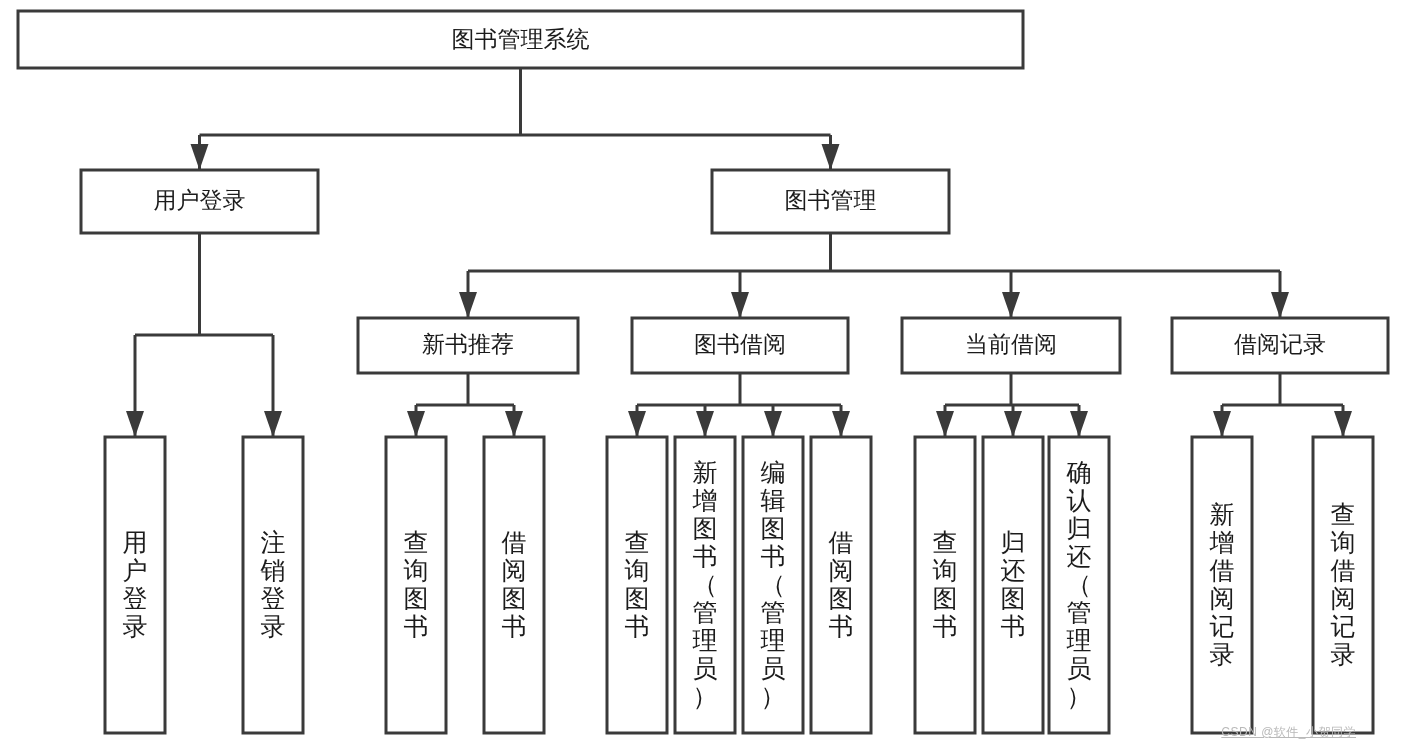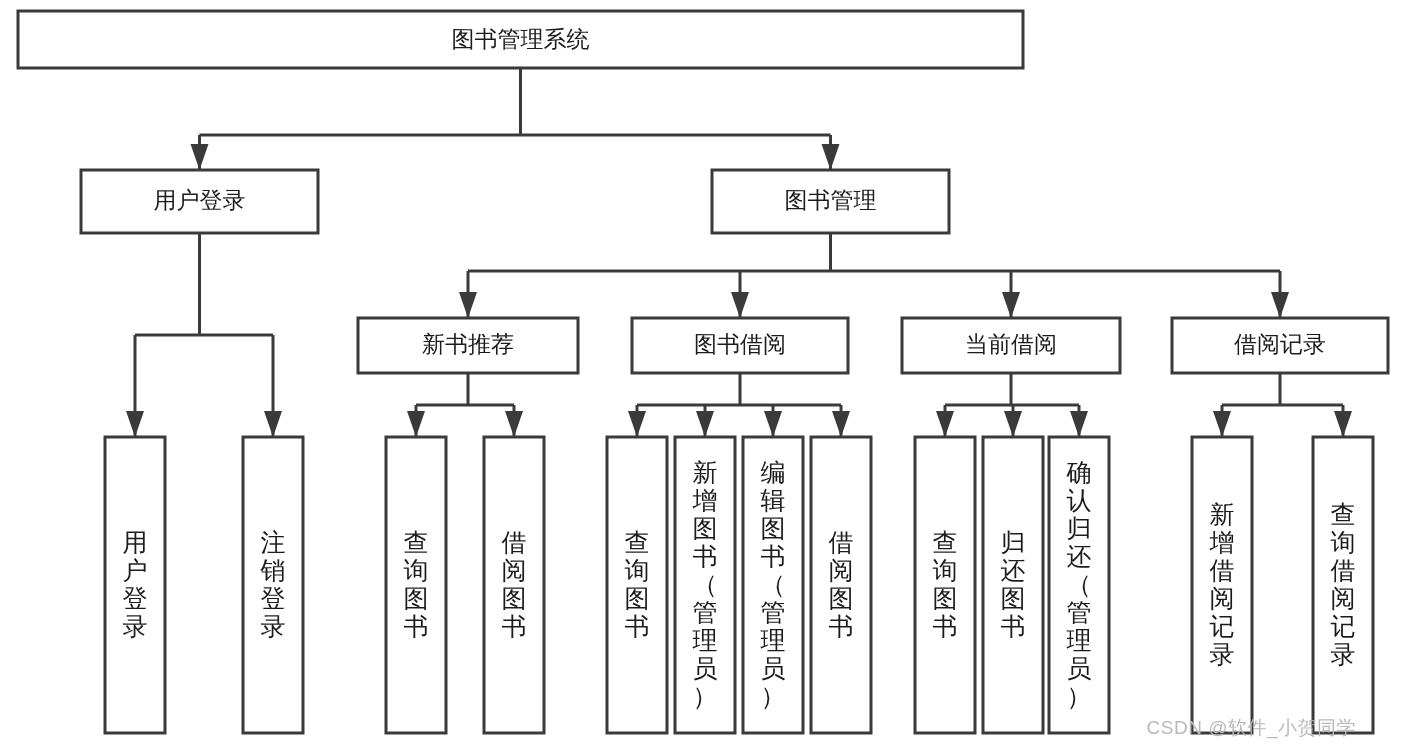--- a/index.html
+++ b/index.html
@@ -51,25 +51,26 @@
     fill: #1b1b1b;
     font-family: "Liberation Sans", "DejaVu Sans", sans-serif;
     font-size: 25px;
     text-anchor: middle;
   }
   .watermark {
     position: absolute;
     right: 10px;
     bottom: 6px;
     color: #b9b9b9;
-    font-size: 19px;
+    font-size: 12px;
     font-family: "Liberation Sans", "DejaVu Sans", sans-serif;
     letter-spacing: 0.5px;
     white-space: nowrap;
     user-select: none;
+    text-decoration: underline;
   }
 </style>
 </head>
 <body>
 
 <div id="diagram-root">
   <svg class="flow" viewBox="0 0 1405 747">
 
     <g id="connector-layer">
         <line x1="520.5" y1="68" x2="520.5" y2="135" class="connector"></line>

